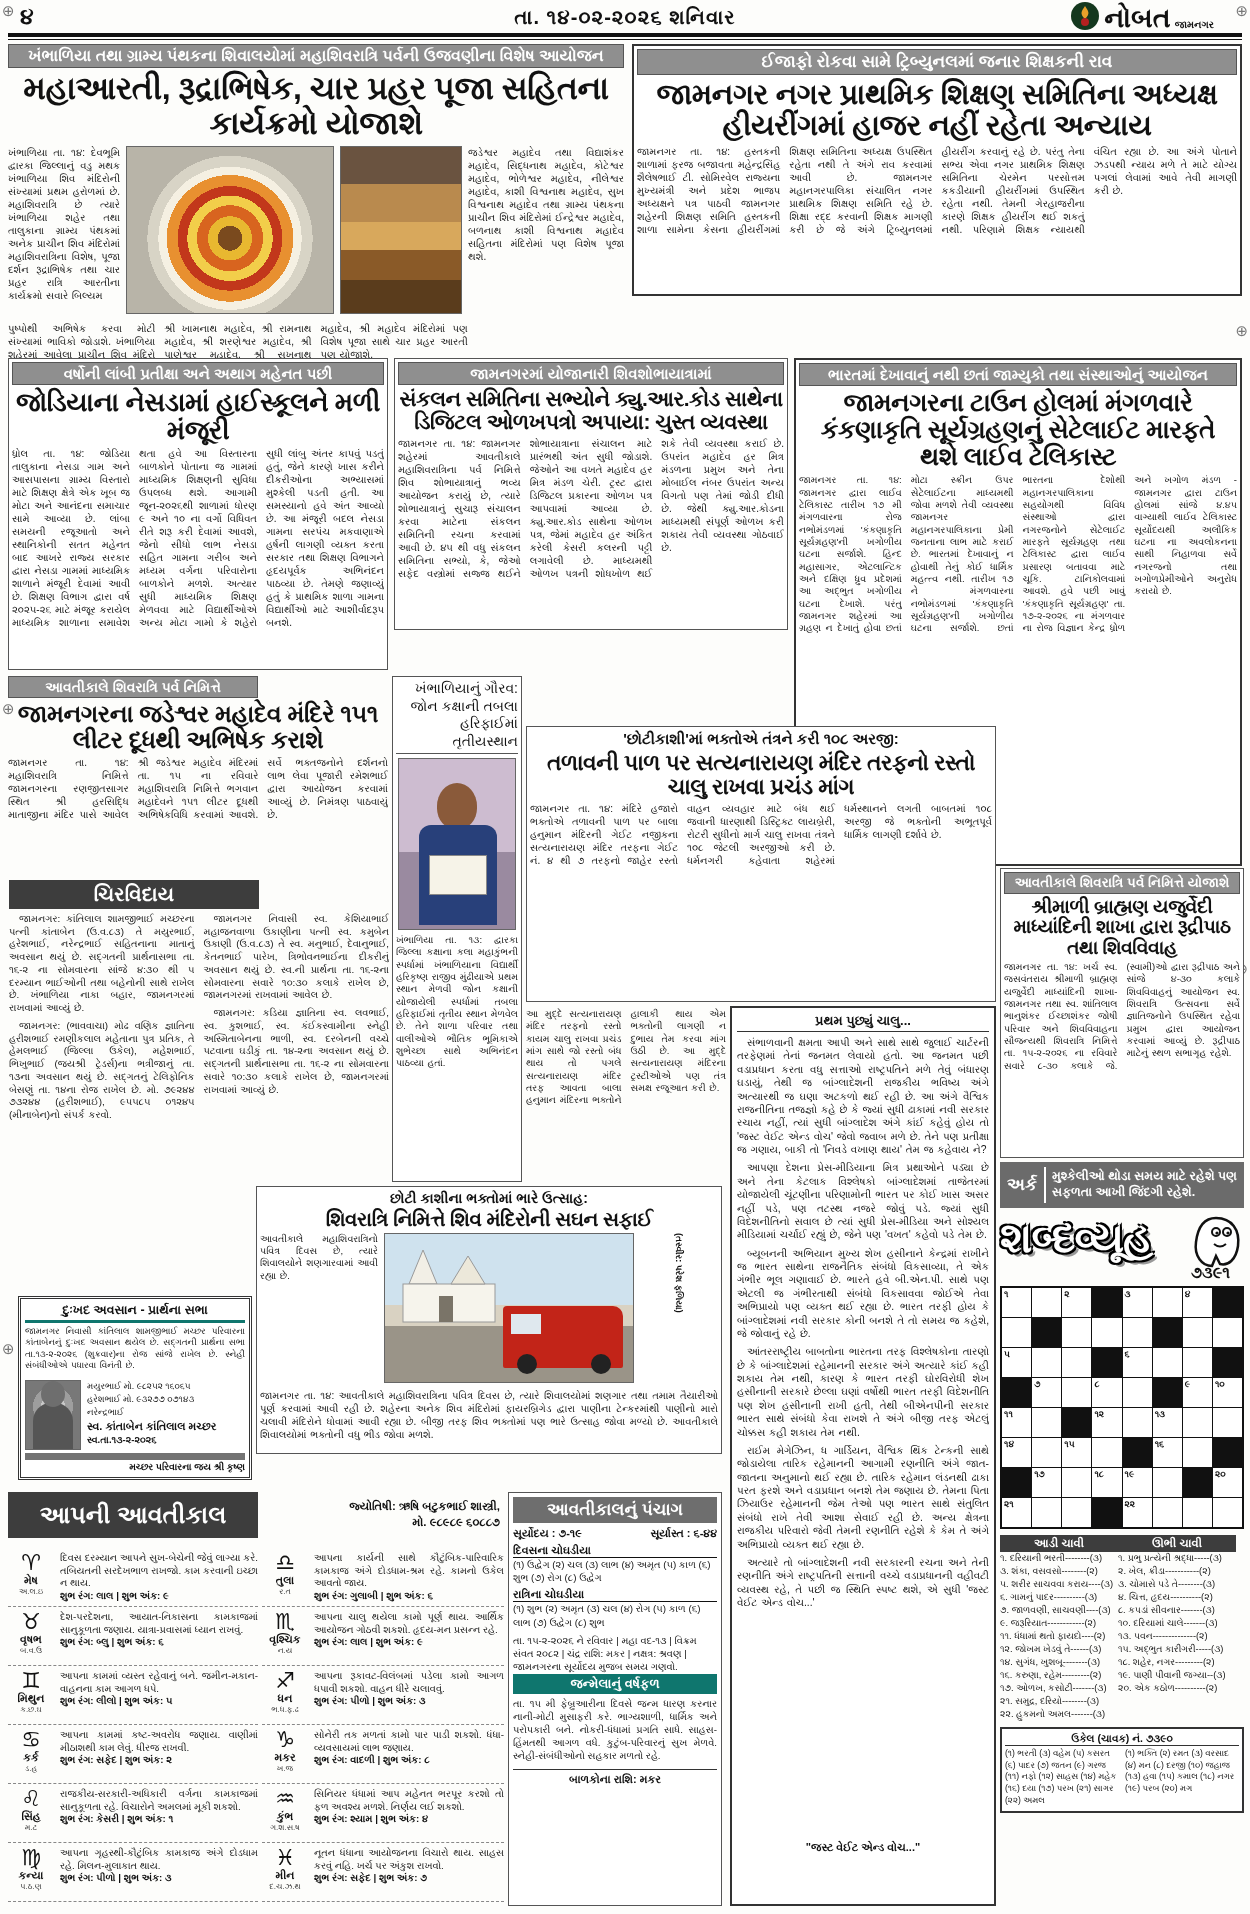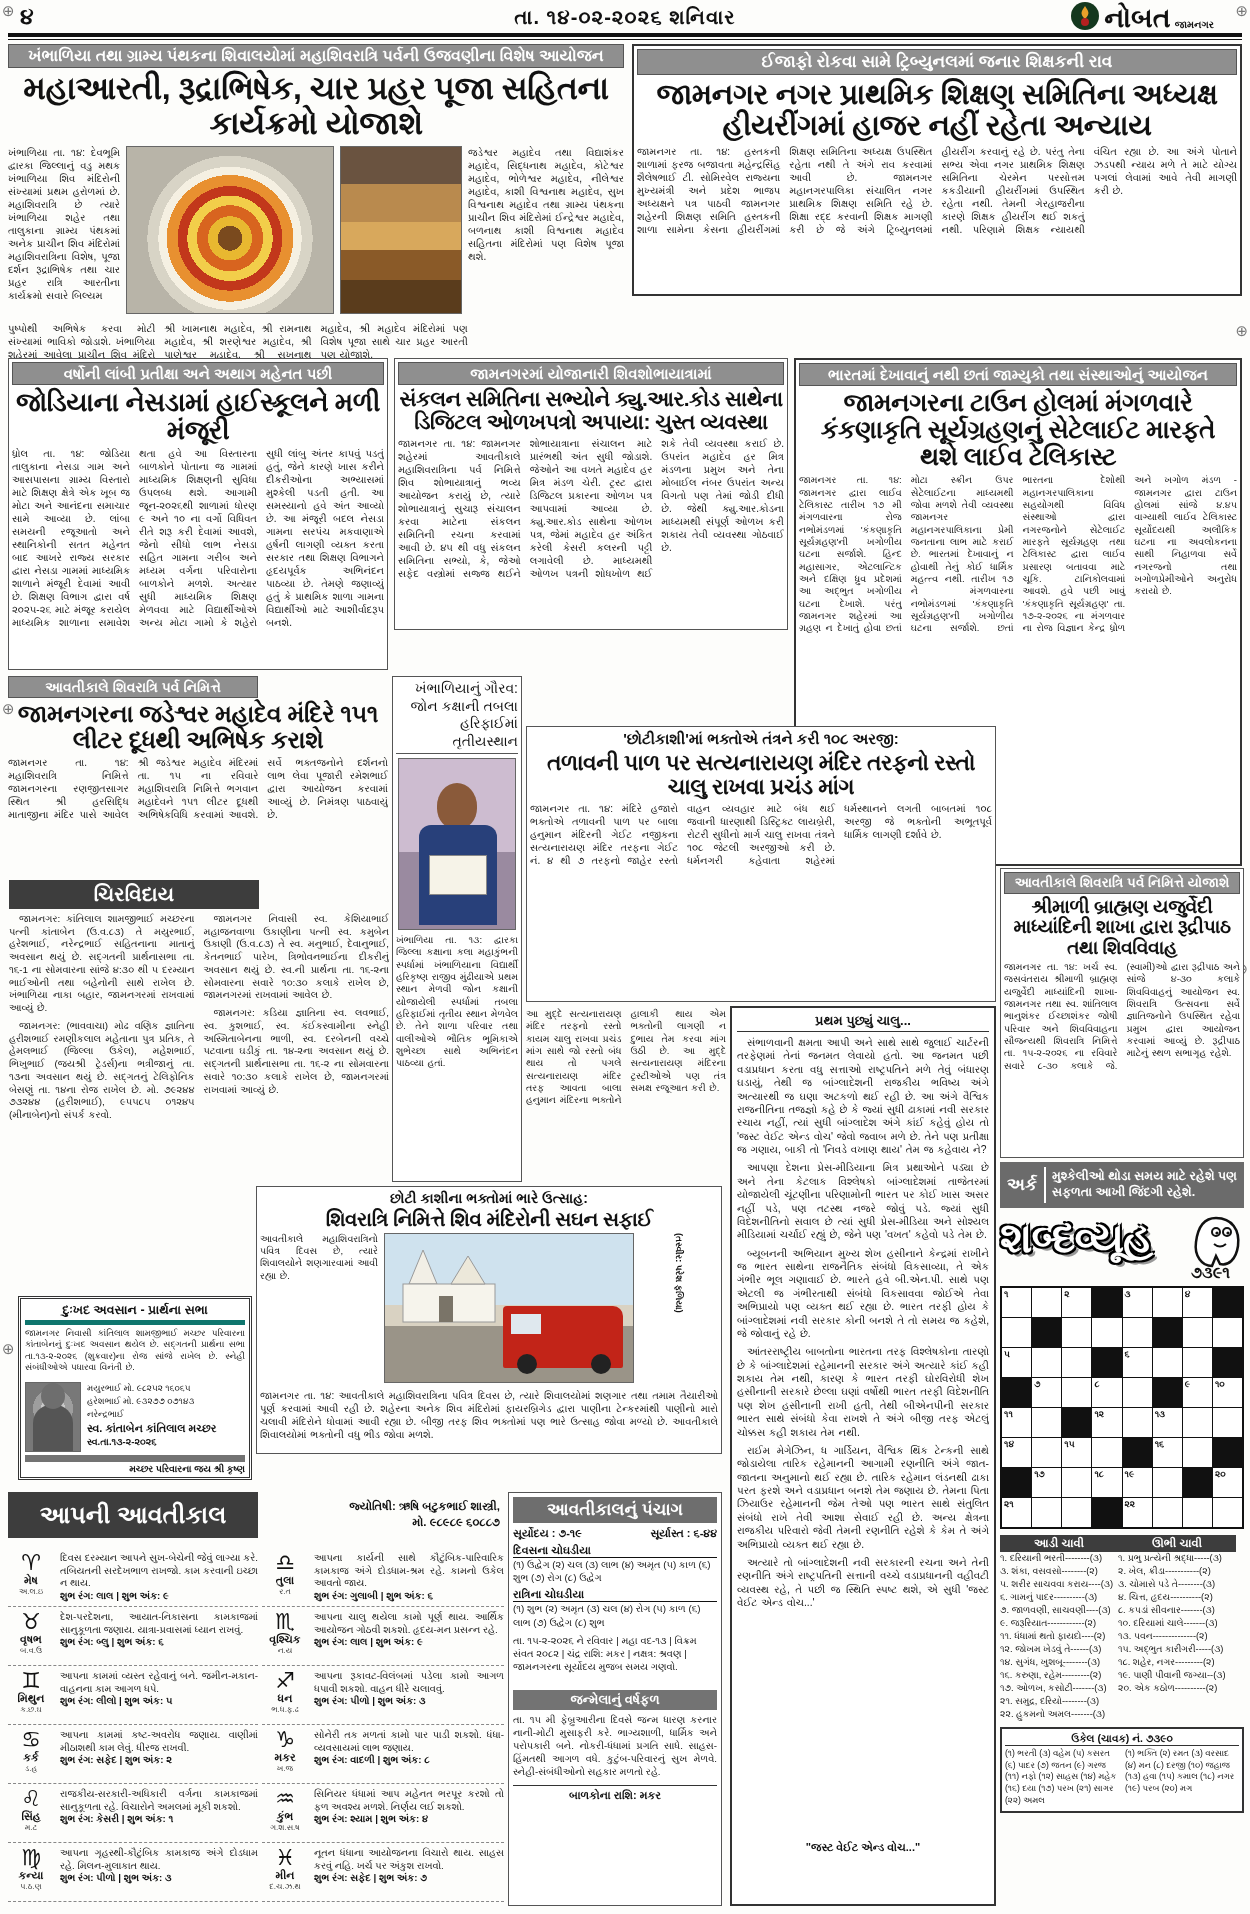--- a/index.html
+++ b/index.html
@@ -145,29 +145,29 @@
 
   <div class="abs" style="left:8px;top:676px;width:380px;height:198px;">
     <div class="kicker" style="font-size:14px;width:250px;">આવતીકાલે શિવરાત્રિ પર્વ નિમિત્તે</div>
     <div class="hl" style="font-size:24px;margin:3px 0;">જામનગરના જડેશ્વર મહાદેવ મંદિરે ૧૫૧ લીટર દૂધથી અભિષેક કરાશે</div>
     <div class="body-sm cols3" style="height:108px;overflow:hidden;">જામનગર તા. ૧૪: મહાશિવરાત્રિ નિમિત્તે જામનગરના રણજીતસાગર સ્થિત શ્રી હરસિદ્ધિ માતાજીના મંદિર પાસે આવેલ શ્રી જડેશ્વર મહાદેવ મંદિરમાં તા. ૧૫ ના રવિવારે મહાશિવરાત્રિ નિમિત્તે ભગવાન મહાદેવને ૧૫૧ લીટર દૂધથી અભિષેકવિધિ કરવામાં આવશે. સર્વે ભક્તજનોને દર્શનનો લાભ લેવા પૂજારી રમેશભાઈ દ્વારા આયોજન કરવામાં આવ્યું છે. નિમંત્રણ પાઠવાયું છે.</div>
   </div>
 
   <div class="abs" style="left:9px;top:880px;width:380px;height:412px;">
     <div class="darkbar" style="width:250px;font-size:20px;padding:3px 0;">ચિરવિદાય</div>
     <div class="body-sm cols2" style="height:376px;overflow:hidden;margin-top:4px;font-size:9.8px;">
-        <p class="op-p">જામનગર: કાંતિલાલ શામજીભાઈ મચ્છરના પત્ની કાંતાબેન (ઉ.વ.૮૩) તે મયુરભાઈ, હરેશભાઈ, નરેન્દ્રભાઈ સહિતનાના માતાનું અવસાન થયું છે. સદ્ગતની પ્રાર્થનાસભા તા. ૧૬-1 ના સોમવારના સાંજે ૪:૩૦ થી ૫ દરમ્યાન ભાઈઓની તથા બહેનોની સાથે રાખેલ છે. ખંભાળિયા નાકા બહાર, જામનગરમાં રાખવામાં આવ્યું છે.</p>
+        <p class="op-p">જામનગર: કાંતિલાલ શામજીભાઈ મચ્છરના પત્ની કાંતાબેન (ઉ.વ.૮૩) તે મયુરભાઈ, હરેશભાઈ, નરેન્દ્રભાઈ સહિતનાના માતાનું અવસાન થયું છે. સદ્ગતની પ્રાર્થનાસભા તા. ૧૬-૨ ના સોમવારના સાંજે ૪:૩૦ થી ૫ દરમ્યાન ભાઈઓની તથા બહેનોની સાથે રાખેલ છે. ખંભાળિયા નાકા બહાર, જામનગરમાં રાખવામાં આવ્યું છે.</p>
         <p class="op-p">જામનગર: (ભાવવાચા) મોઢ વણિક જ્ઞાતિના હરીશભાઈ રમણીકલાલ મહેતાના પુત્ર પ્રતિક, તે હેમલભાઈ (જિલ્લા ઉકેલ), મહેશભાઈ, ભિખુભાઈ (જયશ્રી ટ્રેડર્સ)ના ભત્રીજાનું તા. ૧૩ના અવસાન થયું છે. સદ્ગતનું ટેલિફોનિક બેસણું તા. ૧૪ના રોજ રાખેલ છે. મો. ૭૯૨૪૪ ૭૩૨૪૪ (હરીશભાઈ), ૯૫૫૮૫ ૦૧૨૪૫ (મીનાબેન)નો સંપર્ક કરવો.</p>
         <p class="op-p">જામનગર નિવાસી સ્વ. કેશિયાભાઈ મહાજનવાળા ઉકાણીના પત્ની સ્વ. કમુબેન ઉકાણી (ઉ.વ.૮૩) તે સ્વ. મનુભાઈ, દેવાનુભાઈ, કેતનભાઈ પારેખ, ત્રિભોવનભાઈના દીકરીનું અવસાન થયું છે. સ્વ.ની પ્રાર્થના તા. ૧૬-૨ના સોમવારના સવારે ૧૦:૩૦ કલાકે રાખેલ છે, જામનગરમાં રાખવામાં આવેલ છે.</p>
         <p class="op-p">જામનગર: કડિયા જ્ઞાતિના સ્વ. લવભાઈ, સ્વ. કુશભાઈ, સ્વ. કંઈકસ્વામીના સ્નેહી અસ્મિતાબેનના ભાળી, સ્વ. દરબેનની વચ્ચે પટવાના ઘડીકું તા. ૧૪-૨ના અવસાન થયું છે. સદ્ગતની પ્રાર્થનાસભા તા. ૧૬-૨ ના સોમવારના સવારે ૧૦:૩૦ કલાકે રાખેલ છે, જામનગરમાં રાખવામાં આવ્યું છે.</p>
       </div>
   </div>
 
   <div class="abs" style="left:18px;top:1296px;width:234px;height:184px;border:3px double #333;padding:4px;background:#fff;">
-    <div style="font-size:12.5px;font-weight:800;text-align:center;border-bottom:5px solid #0f766e;padding-bottom:2px;">દુઃખદ અવસાન - પ્રાર્થના સભા</div>
+    <div style="font-size:12.5px;font-weight:800;text-align:center;border-bottom:3px solid #0f766e;padding-bottom:2px;">દુઃખદ અવસાન - પ્રાર્થના સભા</div>
     <div class="body-sm" style="font-size:8.8px;margin-top:3px;height:52px;overflow:hidden;">જામનગર નિવાસી કાંતિલાલ શામજીભાઈ મચ્છર પરિવારના કાંતાબેનનું દુઃખદ અવસાન થયેલ છે. સદ્ગતની પ્રાર્થના સભા તા.૧૩-૨-૨૦૨૬ (શુક્રવાર)ના રોજ સાંજે રાખેલ છે. સ્નેહી સંબંધીઓએ પધારવા વિનંતી છે.</div>
     <div style="display:flex;gap:6px;margin-top:2px;">
       <div class="ph ph-portrait" style="width:56px;height:70px;flex:none;">
           <div class="sil"></div>
         </div>
       <div style="font-size:8.8px;line-height:1.5;">
         <div>મયુરભાઈ મો. ૯૮૨૫૨ ૧૬૦૬૫</div>
         <div>હરેશભાઈ મો. ૯૩૨૭૭ ૦૭૧૪૩</div>
         <div>નરેન્દ્રભાઈ</div>
         <div class="obit-name">સ્વ. કાંતાબેન કાંતિલાલ મચ્છર</div>
@@ -533,18 +533,18 @@
     <div class="darkbar" style="background:#6e6e6e;font-size:17px;padding:3px 0;">આવતીકાલનું પંચાગ</div>
     <div style="display:flex;justify-content:space-between;font-size:11px;font-weight:bold;margin-top:4px;">
       <span>સૂર્યોદય : ૭-૧૯</span>
       <span>સૂર્યાસ્ત : ૬-૪૪</span>
     </div>
     <div class="pan-h2">દિવસના ચોઘડીયા</div>
     <div class="pan-t">(૧) ઉદ્વેગ (૨) ચલ (૩) લાભ (૪) અમૃત (૫) કાળ (૬) શુભ (૭) રોગ (૮) ઉદ્વેગ</div>
     <div class="pan-h2">રાત્રિના ચોઘડીયા</div>
     <div class="pan-t">(૧) શુભ (૨) અમૃત (૩) ચલ (૪) રોગ (૫) કાળ (૬) લાભ (૭) ઉદ્વેગ (૮) શુભ</div>
     <div class="pan-t" style="margin-top:5px;">તા. ૧૫-૨-૨૦૨૬ ને રવિવાર | મહા વદ-૧૩ | વિક્રમ સંવત ૨૦૮૨ | ચંદ્ર રાશિ: મકર | નક્ષત્ર: શ્રવણ | જામનગરના સૂર્યોદય મુજબ સમય ગણવો.</div>
-    <div class="darkbar" style="background:#737373;font-size:13px;padding:2px 0;margin-top:16px;">જન્મેલાનું વર્ષફળ</div>
+    <div class="darkbar" style="background:#0f766e;font-size:13px;padding:2px 0;margin-top:0;">જન્મેલાનું વર્ષફળ</div>
     <div class="pan-t" style="margin-top:3px;text-align:justify;">તા. ૧૫ મી ફેબ્રુઆરીના દિવસે જન્મ ધારણ કરનાર નાની-મોટી મુસાફરી કરે. ભાગ્યશાળી, ધાર્મિક અને પરોપકારી બને. નોકરી-ધંધામાં પ્રગતિ સાધે. સાહસ-હિંમતથી આગળ વધે. કુટુંબ-પરિવારનું સુખ મેળવે. સ્નેહી-સંબંધીઓનો સહકાર મળતો રહે.</div>
     <div style="font-size:11px;font-weight:800;text-align:center;margin-top:6px;border-top:1px solid #333;padding-top:3px;">બાળકોના રાશિ: મકર</div>
   </div>
 
 </div>
 
 </body></html>

